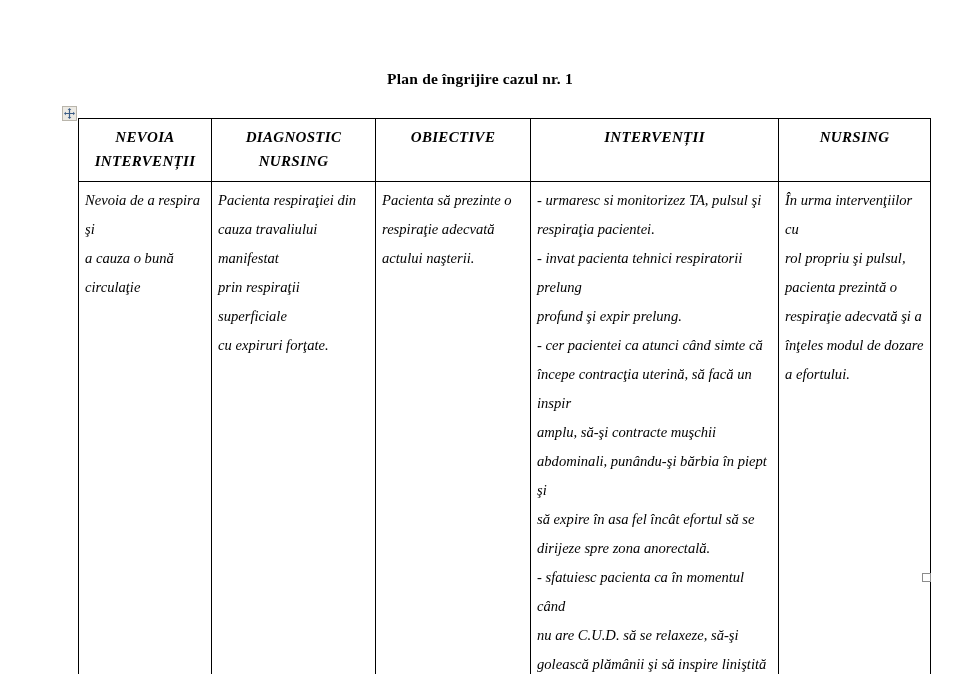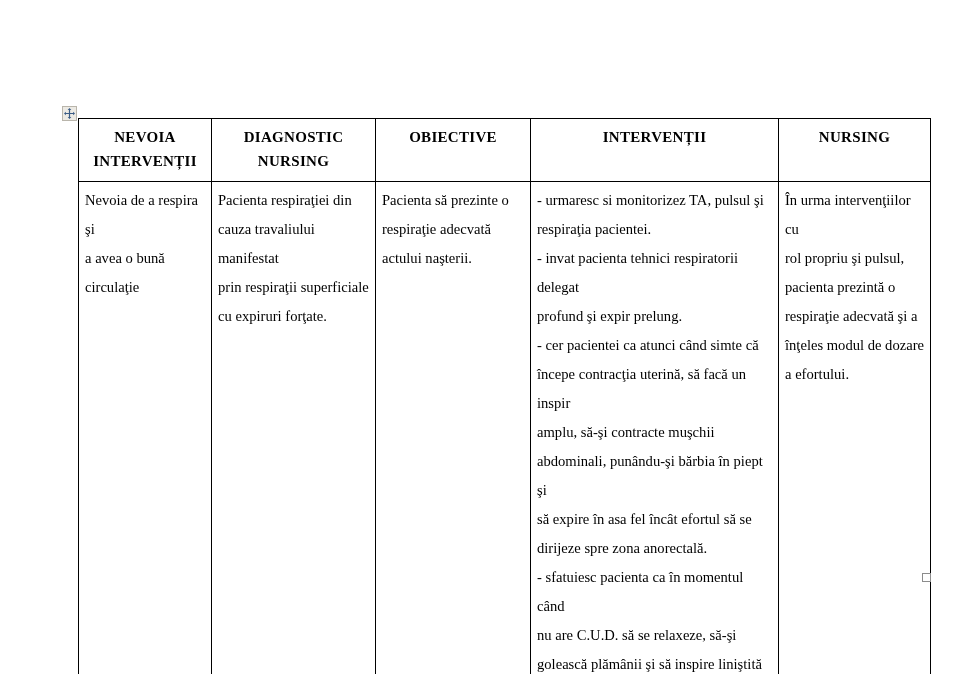--- a/index.html
+++ b/index.html
@@ -96,33 +96,35 @@
   
   .care-table thead th {
     text-align: center;
     font-weight: bold;
     font-size: 15px;
     line-height: 24px;
     letter-spacing: 0.3px;
     padding-top: 6px;
     padding-bottom: 6px;
     height: 50px;
+    font-style: italic;
   }
   .hdr-line { display: block; }
 
-  .cell-line { display: block; }
+  .cell-line { display: block; font-style: italic; }
 
   
   .row-main td { height: 354px; }
 </style>
 </head>
 <body>
 
 <div class="page">
 
+  <div class="doc-title">Plan de îngrijire cazul nr. 1</div>
 
   <div class="move-handle">
     <svg viewBox="0 0 13 13">
       <path d="M6.5 1 L8.3 3 H7.1 V6 H10.1 V4.8 L12 6.5 L10.1 8.2 V7 H7.1 V10 H8.3 L6.5 12 L4.7 10 H5.9 V7 H2.9 V8.2 L1 6.5 L2.9 4.8 V6 H5.9 V3 H4.7 Z" fill="#3b5c85" stroke="#2c4straight" stroke-width="0"></path>
     </svg>
   </div>
 
   <table class="care-table">
     <colgroup>
       <col class="col-1">
@@ -149,38 +151,38 @@
         </th>
         <th>
           <span class="hdr-line">NURSING</span>
         </th>
       </tr>
     </thead>
     <tbody>
       <tr class="row-main">
         <td>
           <span class="cell-line">Nevoia de a respira şi</span>
-          <span class="cell-line">a avea o bună</span>
+          <span class="cell-line">a cauza o bună</span>
           <span class="cell-line">circulaţie</span>
         </td>
         <td>
           <span class="cell-line">Pacienta  respiraţiei din</span>
           <span class="cell-line">cauza travaliului manifestat</span>
           <span class="cell-line">prin respiraţii superficiale</span>
           <span class="cell-line">cu expiruri forţate.</span>
         </td>
         <td>
           <span class="cell-line">Pacienta să prezinte o</span>
           <span class="cell-line">respiraţie adecvată</span>
           <span class="cell-line">actului naşterii.</span>
         </td>
         <td>
           <span class="cell-line">- urmaresc si monitorizez  TA, pulsul şi</span>
           <span class="cell-line">respiraţia pacientei.</span>
-          <span class="cell-line">- invat pacienta tehnici respiratorii delegat</span>
+          <span class="cell-line">- invat pacienta tehnici respiratorii prelung</span>
           <span class="cell-line">profund şi expir prelung.</span>
           <span class="cell-line">- cer pacientei ca atunci când simte că</span>
           <span class="cell-line">începe contracţia uterină, să facă un inspir</span>
           <span class="cell-line">amplu, să-şi contracte muşchii</span>
           <span class="cell-line">abdominali, punându-şi bărbia în piept şi</span>
           <span class="cell-line">să expire în asa fel încât efortul să se</span>
           <span class="cell-line">dirijeze spre zona anorectală.</span>
           <span class="cell-line">- sfatuiesc pacienta ca în momentul când</span>
           <span class="cell-line">nu are C.U.D. să se relaxeze, să-şi</span>
           <span class="cell-line">golească plămânii şi să inspire liniştită</span>

